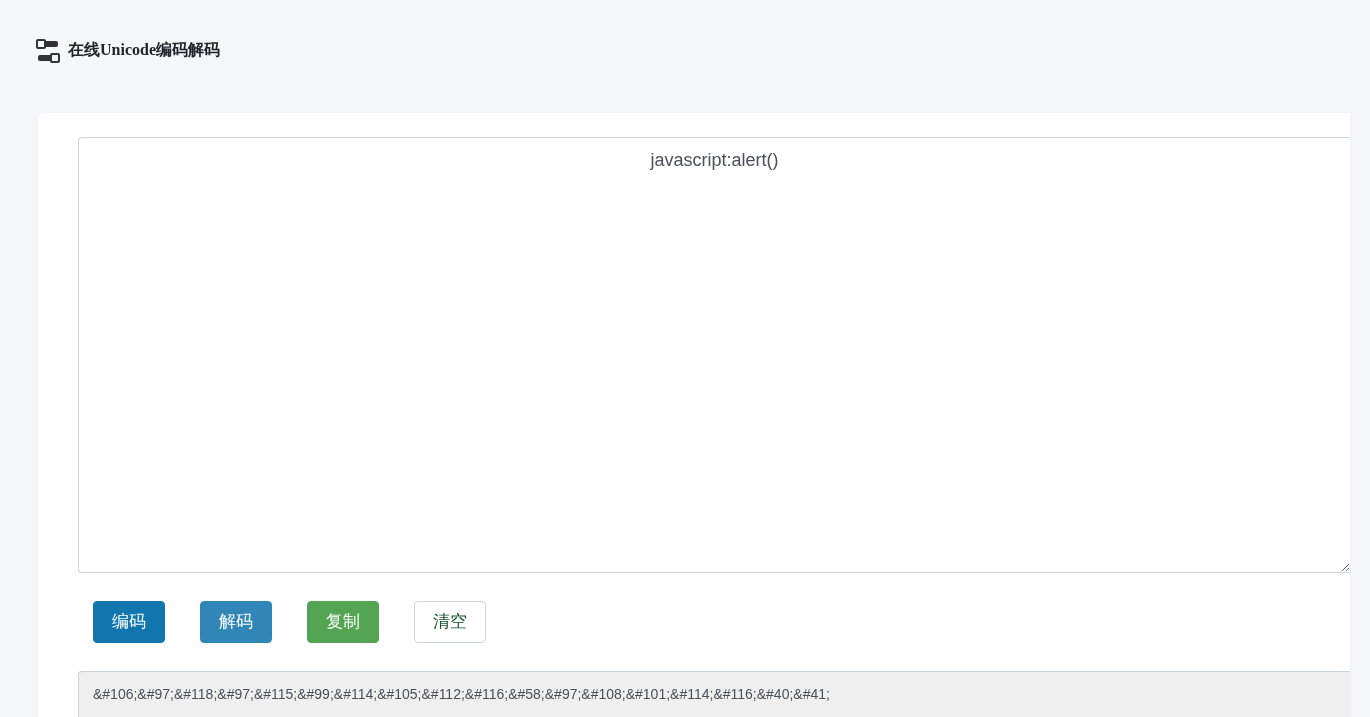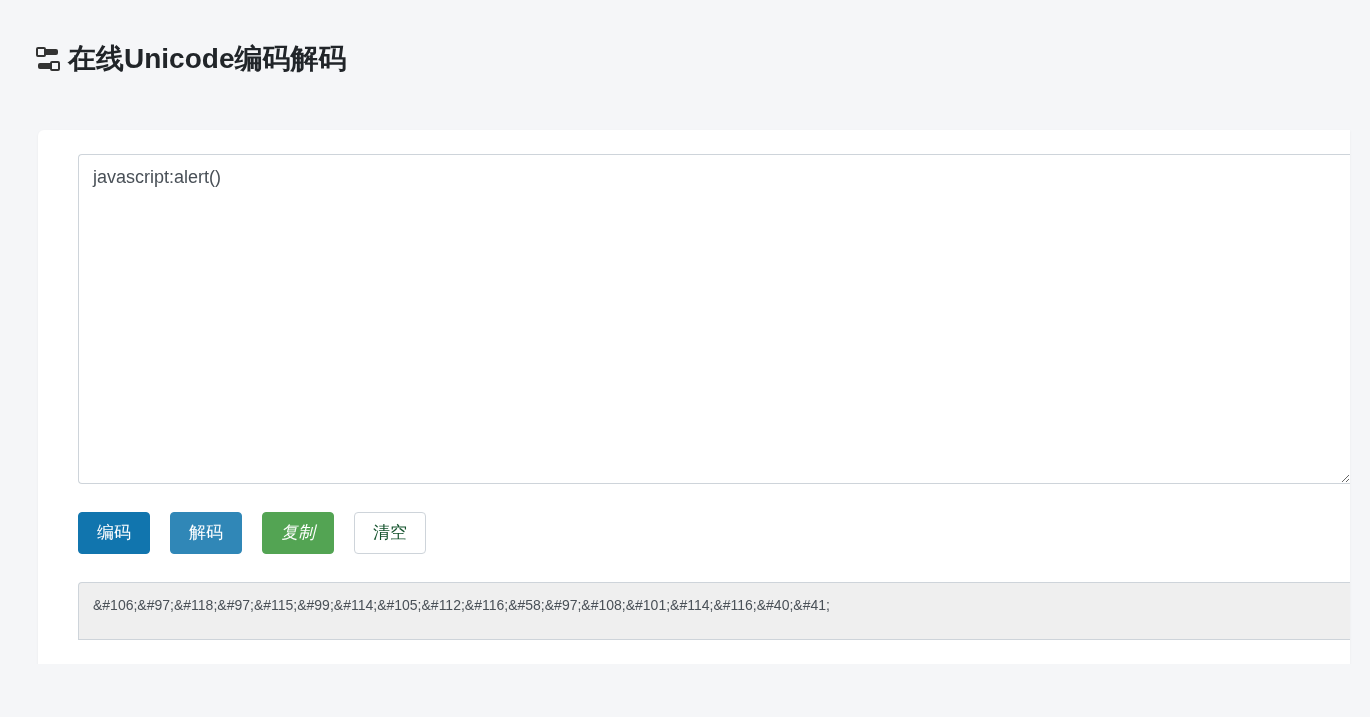--- a/index.html
+++ b/index.html
@@ -45,72 +45,74 @@
       height: 6px;
       background: #f5f6f8;
       border: 2px solid #333;
       border-radius: 2px;
     }
     .header-icon span:first-child::after {
       left: -2px;
       right: auto;
     }
     .page-title {
-      font-size: 28px;
+      font-size: 16px;
       font-weight: 700;
       color: #212529;
+      font-family: Liberation Serif, serif;
     }
     .card {
       background: #fff;
       border-radius: 6px 0 0 0;
       padding: 24px 0 24px 40px;
       box-shadow: 0 1px 3px rgba(0,0,0,0.05);
     }
     textarea.input-area {
       width: 100%;
-      height: 330px;
+      height: 436px;
       border: 1px solid #ced4da;
       border-right: none;
       border-radius: 4px 0 0 4px;
       padding: 12px 14px;
       font-size: 18px;
       font-family: inherit;
       color: #495057;
       resize: vertical;
       outline: none;
+      text-align: center;
     }
     .button-row {
       display: flex;
       gap: 20px;
       margin: 24px 0 28px 0;
     }
     .btn {
       padding: 8px 18px;
       font-size: 17px;
       border-radius: 4px;
       border: 1px solid transparent;
       cursor: pointer;
       line-height: 1.4;
       font-family: inherit;
+      margin-left: 15px;
     }
     .btn-primary {
       background: #1175ae;
       border-color: #1175ae;
       color: #fff;
     }
     .btn-info {
       background: #3087b7;
       border-color: #3087b7;
       color: #ffffff;
     }
     .btn-success {
       background: #53a453;
       border-color: #53a453;
       color: #fff;
-      font-style: italic;
     }
     .btn-default {
       background: #fff;
       border-color: #ced4da;
       color: #14532d;
     }
     .output-area {
       width: 100%;
       background: #efefef;
       border: 1px solid #ced4da;

